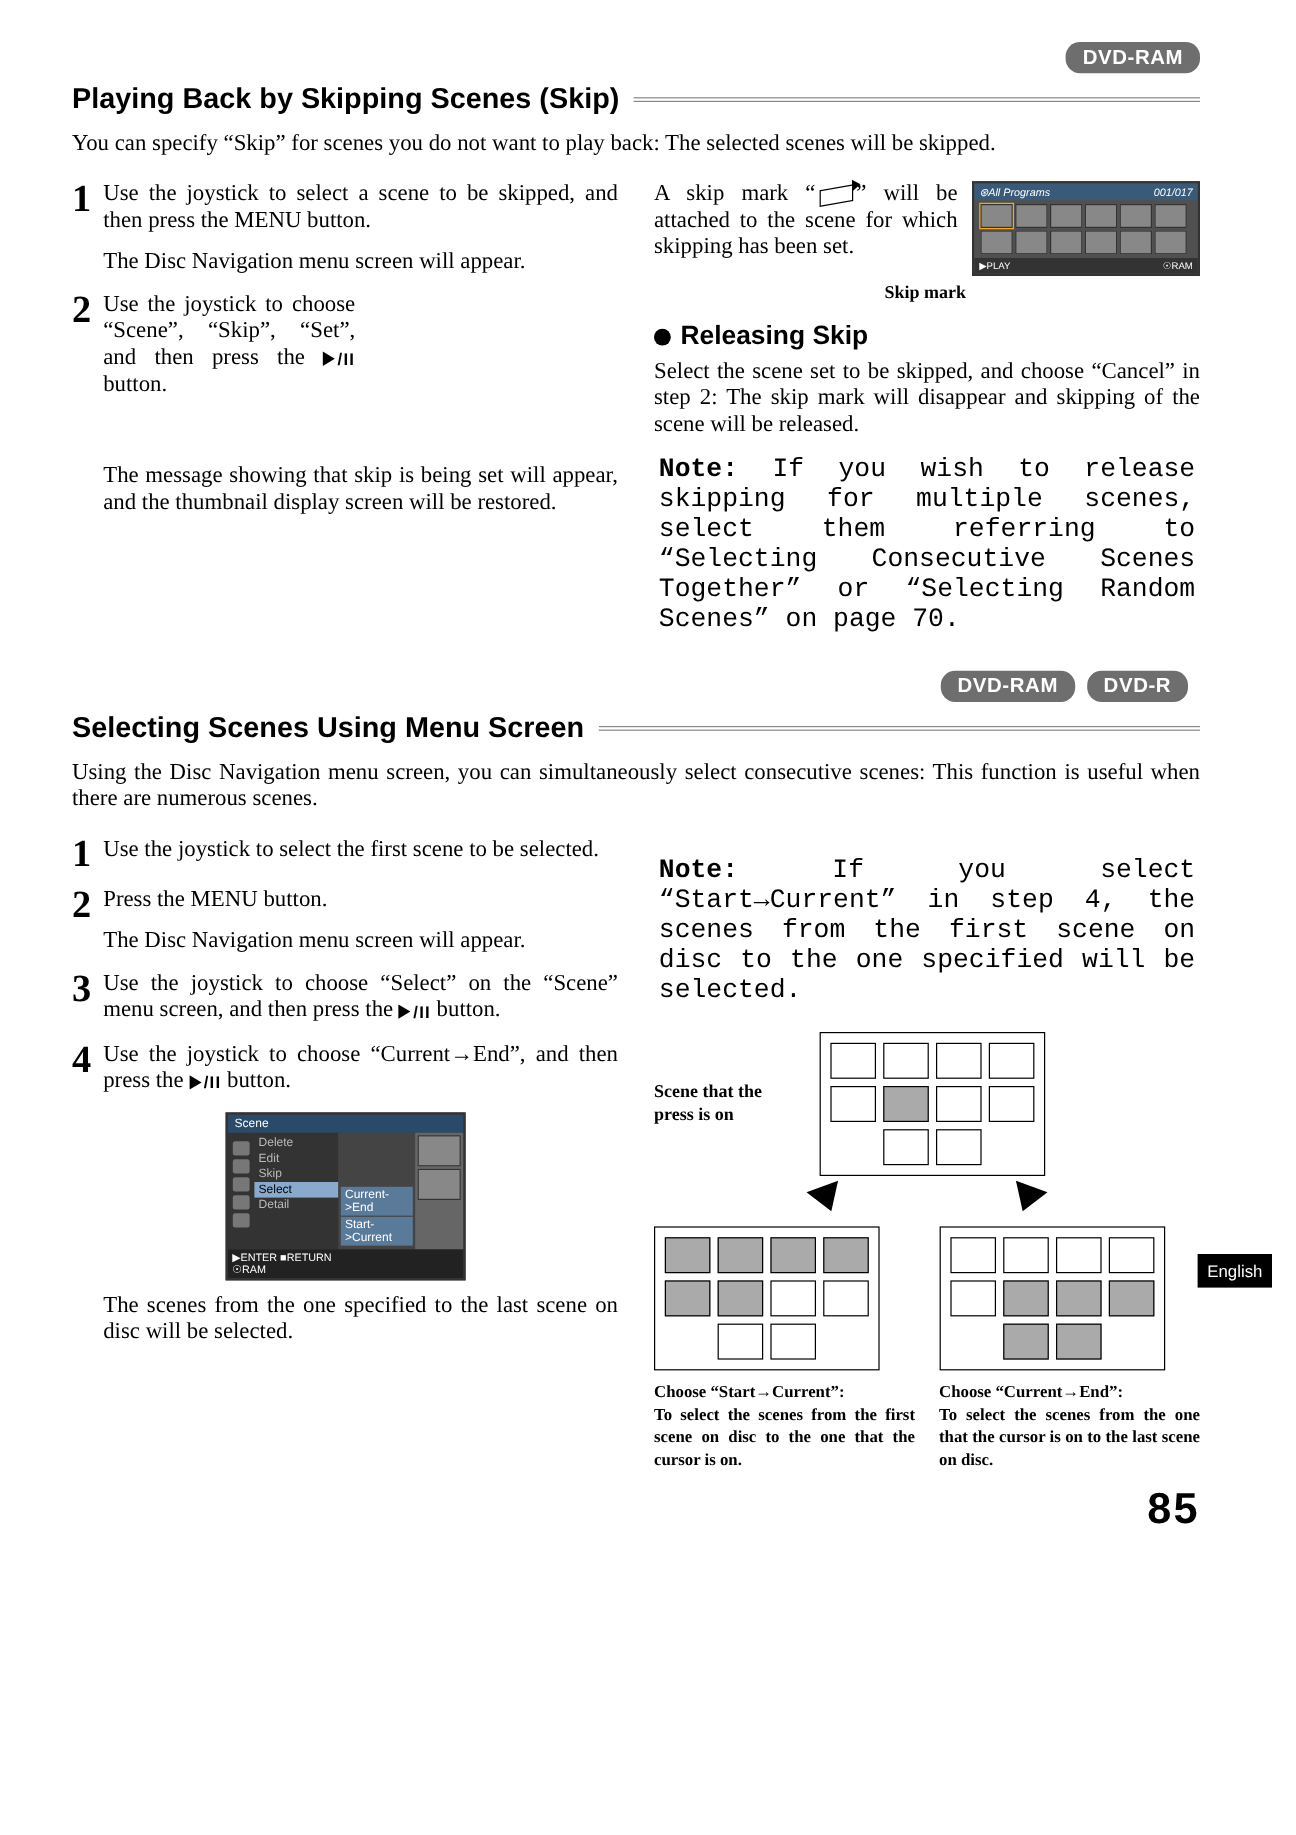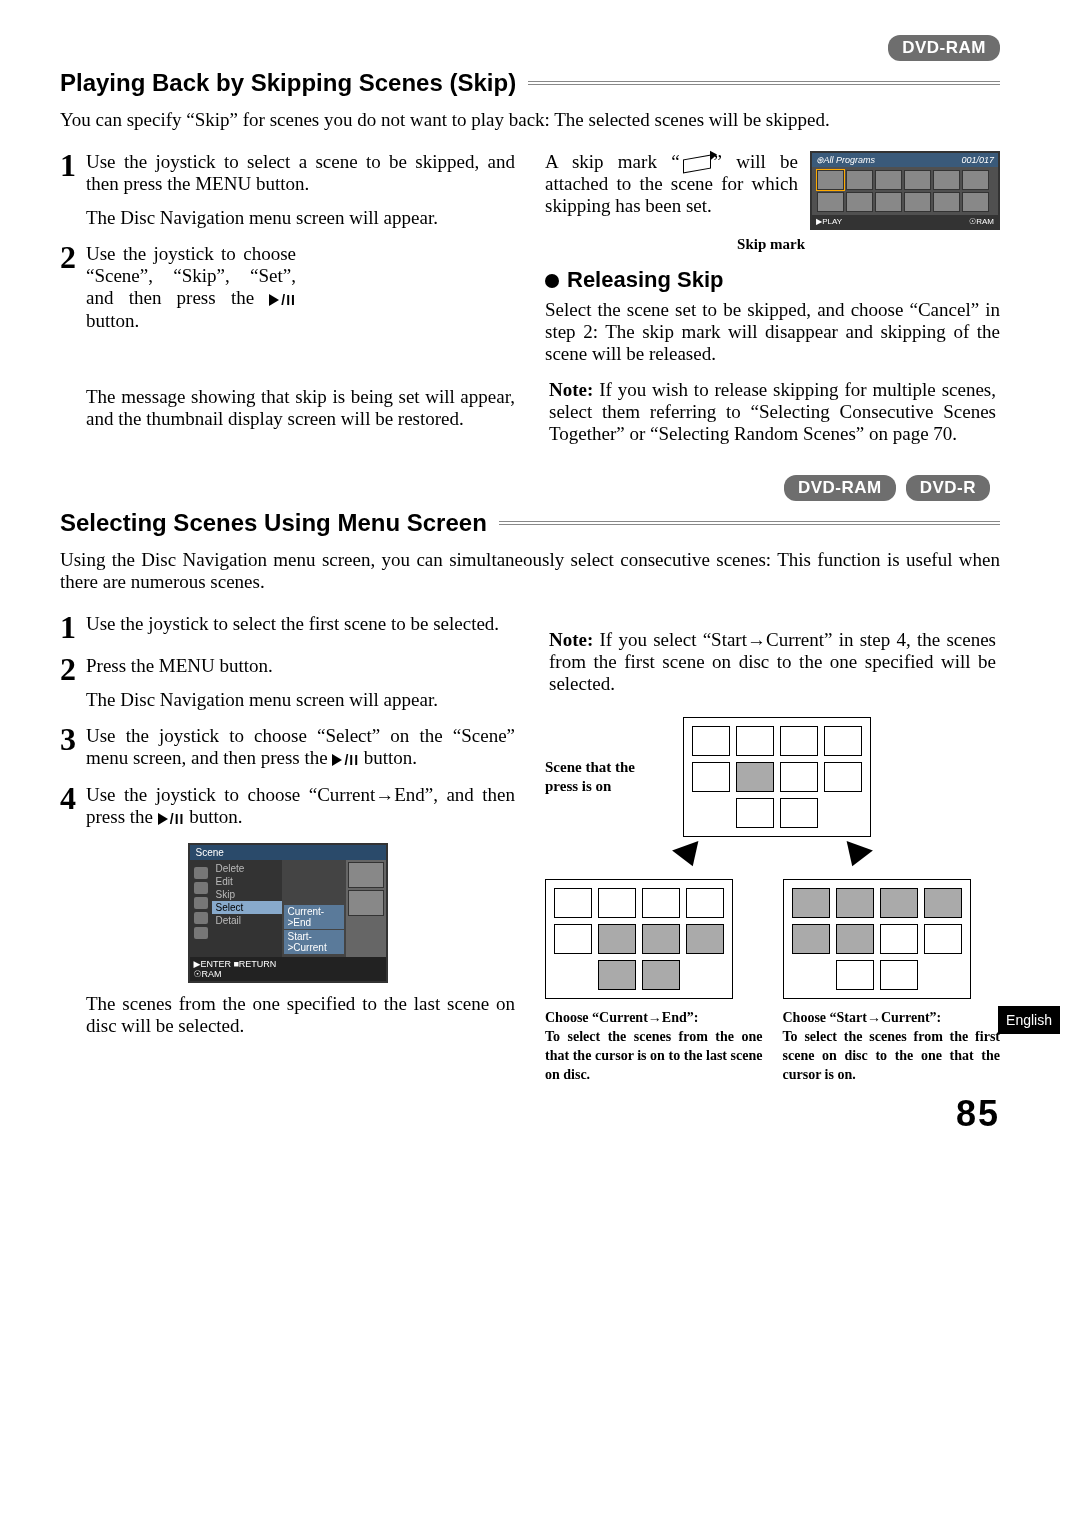--- a/index.html
+++ b/index.html
@@ -82,22 +82,22 @@
   .subhead .bullet {
     display: inline-block;
     width: 14px; height: 14px;
     background: #000;
     border-radius: 50%;
     margin-right: 8px;
     vertical-align: -1px;
   }
   .body-text { font-size: 19px; text-align: justify; }
   .note {
-    font-family: Liberation Serif, serif;
-    font-size: 19px;
+    font-family: Liberation Mono, monospace;
+    font-size: 22px;
     text-align: justify;
     margin-top: 14px;
     padding: 0 4px;
   }
   .note .note-label { font-weight: bold; }
   .play-pause-icon {
     display: inline-block;
     vertical-align: -1px;
     white-space: nowrap;
     font-family: Arial, sans-serif;
@@ -242,21 +242,21 @@
     font-family: Georgia, serif;
     font-weight:bold;
     font-size:14px;
     line-height:1.35;
     margin-top:10px;
     text-align:justify;
   }
   .side-tab {
     position:absolute;
     right:0;
-    top: 1006px;
+    top: 1045px;
     background:#000;
     color:#fff;
     font-family: Arial, sans-serif;
     font-size:14px;
     padding:6px 8px;
     text-align:center;
   }
   .page-num {
     position:absolute;
     bottom:20px;
@@ -462,20 +462,44 @@
           </div>
         <div>
             <div class="arrow-down right-lean"></div>
           </div>
       </div>
 
       <div class="result-grids">
         <div class="result-col">
           <div class="scene-grid">
             <div class="grow">
+                <div class="cell sel"></div>
+                <div class="cell sel"></div>
+                <div class="cell sel"></div>
+                <div class="cell sel"></div>
+              </div>
+            <div class="grow">
+                <div class="cell sel"></div>
+                <div class="cell sel"></div>
+                <div class="cell"></div>
+                <div class="cell"></div>
+              </div>
+            <div class="grow">
+                <div class="cell"></div>
+                <div class="cell"></div>
+              </div>
+          </div>
+          <div class="caption">
+            <span>Choose “Start→Current”:</span><br>
+            <span style="font-weight:bold;">To select the scenes from the first scene on disc to the one that the cursor is on.</span>
+          </div>
+        </div>
+        <div class="result-col">
+          <div class="scene-grid">
+            <div class="grow">
                 <div class="cell"></div>
                 <div class="cell"></div>
                 <div class="cell"></div>
                 <div class="cell"></div>
               </div>
             <div class="grow">
                 <div class="cell"></div>
                 <div class="cell sel"></div>
                 <div class="cell sel"></div>
                 <div class="cell sel"></div>
@@ -483,44 +507,20 @@
             <div class="grow">
                 <div class="cell sel"></div>
                 <div class="cell sel"></div>
               </div>
           </div>
           <div class="caption">
             <span>Choose “Current→End”:</span><br>
             <span style="font-weight:bold;">To select the scenes from the one that the cursor is on to the last scene on disc.</span>
           </div>
         </div>
-        <div class="result-col">
-          <div class="scene-grid">
-            <div class="grow">
-                <div class="cell sel"></div>
-                <div class="cell sel"></div>
-                <div class="cell sel"></div>
-                <div class="cell sel"></div>
-              </div>
-            <div class="grow">
-                <div class="cell sel"></div>
-                <div class="cell sel"></div>
-                <div class="cell"></div>
-                <div class="cell"></div>
-              </div>
-            <div class="grow">
-                <div class="cell"></div>
-                <div class="cell"></div>
-              </div>
-          </div>
-          <div class="caption">
-            <span>Choose “Start→Current”:</span><br>
-            <span style="font-weight:bold;">To select the scenes from the first scene on disc to the one that the cursor is on.</span>
-          </div>
-        </div>
       </div>
 
     </div>
   </div>
 
   <div class="side-tab">English</div>
   <div class="page-num">85</div>
 </div>
 
 </body></html>

